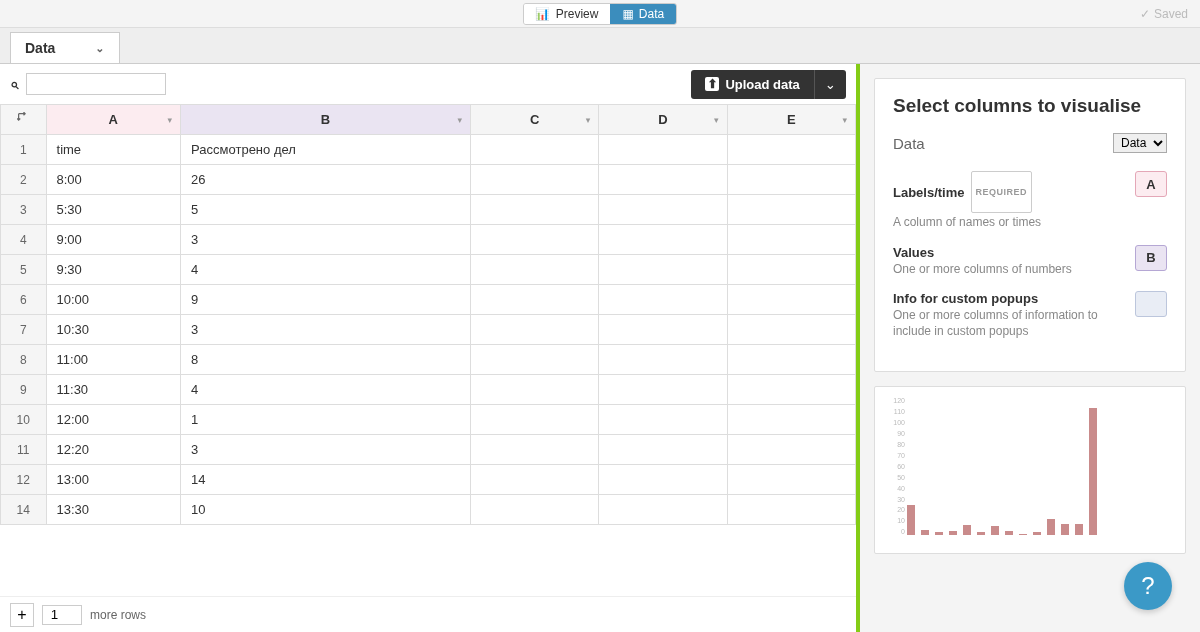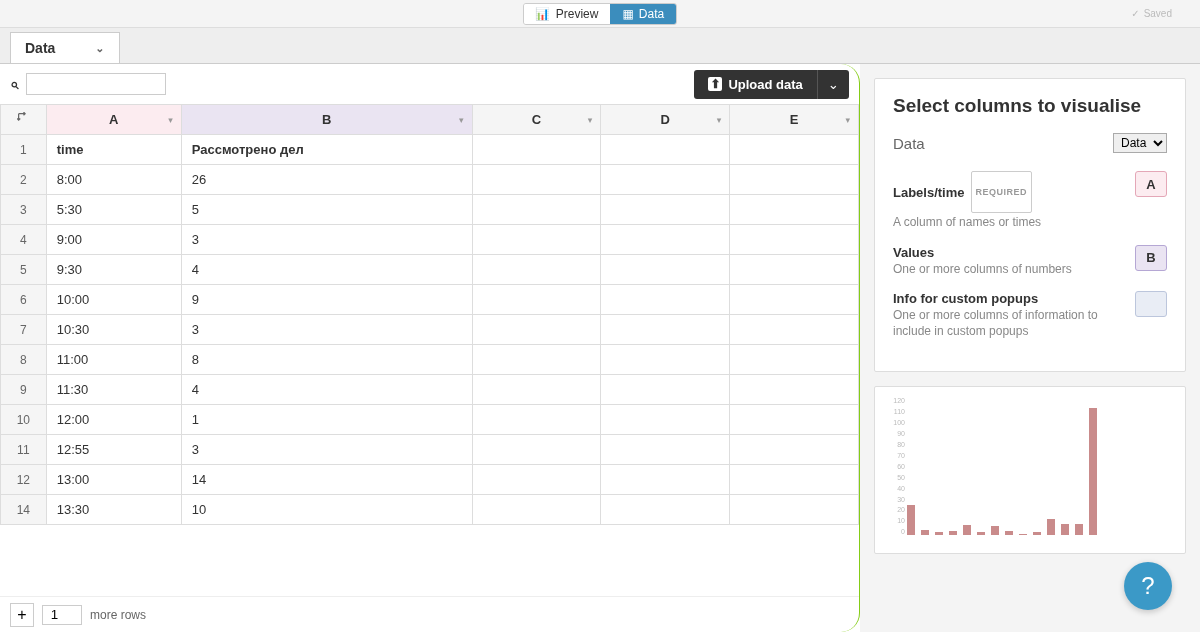--- a/index.html
+++ b/index.html
@@ -2,29 +2,29 @@
 <html><head>
 <meta charset="utf-8">
 <style>
 * { box-sizing: border-box; margin: 0; padding: 0; }
 body { font-family: -apple-system, BlinkMacSystemFont, "Segoe UI", Helvetica, Arial, sans-serif; font-size: 13px; color: #333; background: #fff; }
 
 .top-bar { height: 28px; background: #f4f4f4; border-bottom: 1px solid #ddd; display: flex; align-items: center; justify-content: center; position: relative; }
 .top-tabs { display: flex; border: 1px solid #ccc; border-radius: 3px; overflow: hidden; }
 .top-tab { padding: 3px 12px; font-size: 12px; display: flex; align-items: center; gap: 5px; cursor: pointer; background: #fff; }
 .top-tab.active { background: #3b8dbd; color: #fff; }
-.saved { position: absolute; right: 28px; color: #bbb; font-size: 10px; display: flex; align-items: center; gap: 4px; }
+.saved { position: absolute; right: 12px; color: #bbb; font-size: 12px; display: flex; align-items: center; gap: 4px; }
 .saved::before { content: "✓"; }
 
 .sheet-tabs-area { height: 36px; background: #eee; border-bottom: 1px solid #ccc; display: flex; align-items: flex-end; padding-left: 10px; }
 .sheet-tab { background: #fff; border: 1px solid #ccc; border-bottom: none; padding: 7px 14px; display: flex; align-items: center; gap: 40px; font-weight: bold; font-size: 14px; cursor: pointer; }
 .sheet-tab .chev { font-size: 11px; color: #666; }
 
 .main-area { display: flex; height: calc(632px - 28px - 36px); }
-.spreadsheet-wrap { flex: 1; display: flex; flex-direction: column; border-right: 1px solid #84cc16; border-radius: 19px; }
+.spreadsheet-wrap { flex: 1; display: flex; flex-direction: column; border-right: 4px solid #84cc16; }
 .toolbar-row { height: 40px; display: flex; align-items: center; padding: 6px 10px; gap: 8px; }
 .search-ico { font-size: 15px; font-weight: bold; cursor: pointer; }
 .search-ico::before { content: "⌕"; display: inline-block; transform: scaleX(-1); }
 .search-input { border: 1px solid #ccc; height: 22px; width: 140px; padding: 0 4px; }
 .upload-btn-group { margin-left: auto; display: flex; }
 .upload-btn { background: #333; color: #fff; border: none; padding: 7px 14px; font-size: 13px; font-weight: bold; display: flex; align-items: center; gap: 6px; cursor: pointer; border-radius: 3px 0 0 3px; }
 .upload-btn::before { content: "⬆"; font-size: 12px; background: #fff; color: #333; border-radius: 2px; width: 14px; height: 14px; display: inline-flex; align-items: center; justify-content: center; }
 .upload-more { background: #333; color: #fff; border: none; border-left: 1px solid #555; padding: 7px 10px; cursor: pointer; border-radius: 0 3px 3px 0; }
 
 .grid { flex: 1; overflow: hidden; }
@@ -33,21 +33,21 @@
 .corner-cell { width: 44px; background: #f5f5f5; text-align: center; }
 .corner-cell svg { width: 13px; height: 13px; }
 .col-header { background: #f5f5f5; text-align: center; font-weight: normal; position: relative; }
 .col-header .col-letter { font-weight: bold; }
 .col-header .col-drop { position: absolute; right: 8px; top: 50%; transform: translateY(-50%); font-size: 9px; color: #999; cursor: pointer; }
 .col-A { background: #fcecf0; width: 130px; }
 .col-B { background: #eae4f2; width: 280px; }
 .col-C, .col-D, .col-E { width: 124px; }
 .row-header { background: #f5f5f5; text-align: center; color: #666; font-size: 12px; width: 44px; }
 td.data-cell { background: #fff; }
-tr:first-child td.data-cell { font-weight: bold; }
+tr:first-child td.data-cell { font-weight: normal; }
 
 .bottom-bar { height: 36px; border-top: 1px solid #eee; display: flex; align-items: center; padding: 0 10px; gap: 8px; font-size: 12px; color: #666; }
 .plus-btn { width: 24px; height: 24px; border: 1px solid #ccc; background: #fff; font-size: 16px; line-height: 1; cursor: pointer; }
 .more-rows-input { width: 40px; height: 20px; border: 1px solid #ccc; text-align: center; }
 
 .side-panel { width: 340px; background: #f4f4f4; padding: 14px; overflow-y: auto; }
 .side-card { background: #fff; border: 1px solid #ddd; border-radius: 2px; padding: 16px 18px; margin-bottom: 14px; }
 .side-title { font-size: 19px; font-weight: bold; margin-bottom: 16px; }
 .data-select-row { display: flex; align-items: center; justify-content: space-between; font-size: 15px; color: #666; margin-bottom: 18px; }
 .data-select { border: 1px solid #aaa; padding: 1px 3px; font-size: 12px; }
@@ -216,21 +216,21 @@
             <tr>
               <td class="row-header">10</td>
               <td class="data-cell">12:00</td>
               <td class="data-cell">1</td>
               <td class="data-cell"></td>
               <td class="data-cell"></td>
               <td class="data-cell"></td>
             </tr>
             <tr>
               <td class="row-header">11</td>
-              <td class="data-cell">12:55</td>
+              <td class="data-cell">12:20</td>
               <td class="data-cell">3</td>
               <td class="data-cell"></td>
               <td class="data-cell"></td>
               <td class="data-cell"></td>
             </tr>
             <tr>
               <td class="row-header">12</td>
               <td class="data-cell">13:00</td>
               <td class="data-cell">14</td>
               <td class="data-cell"></td>

